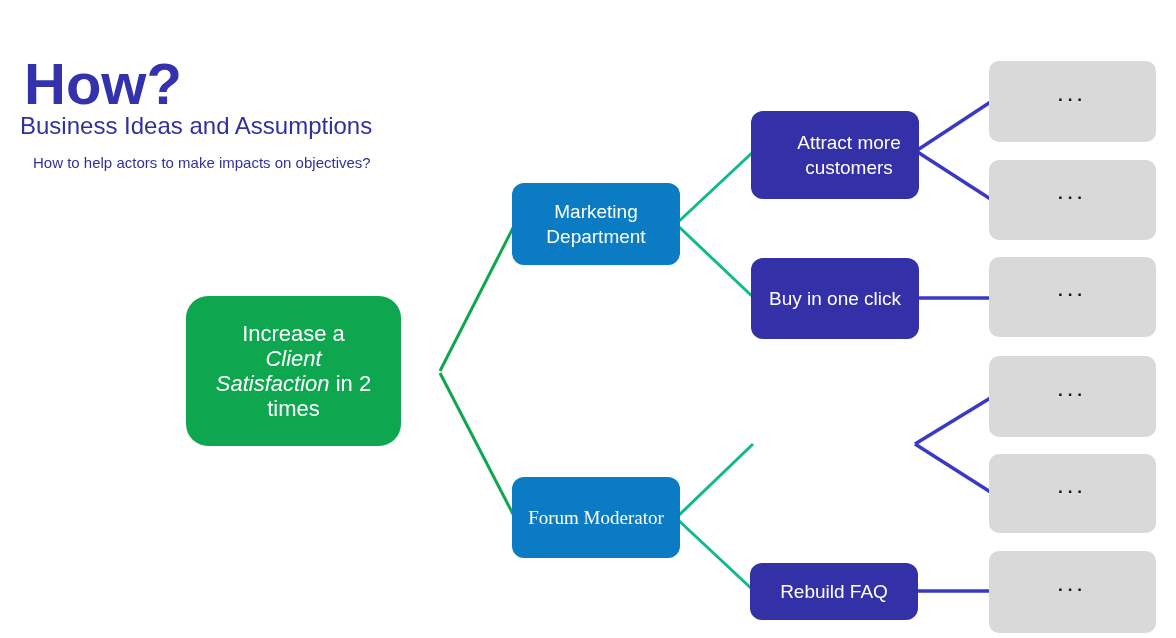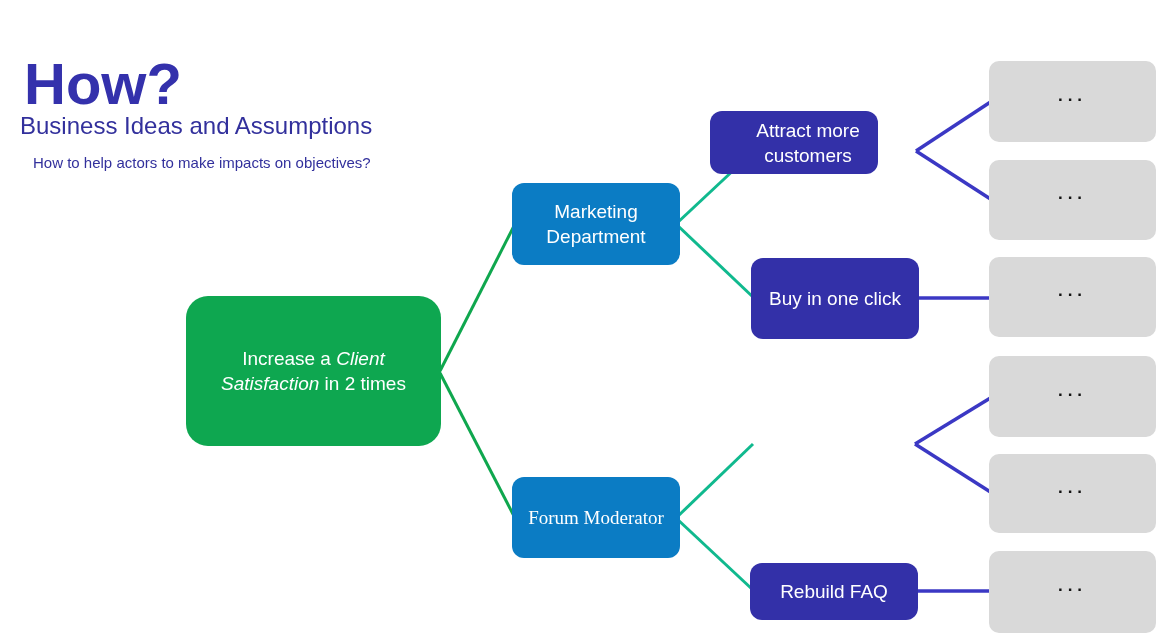--- a/index.html
+++ b/index.html
@@ -44,36 +44,36 @@
   .ln-green{stroke:var(--connector_green);stroke-width:3;}
   .ln-teal{stroke:var(--connector_teal);stroke-width:3;}
   .ln-blue{stroke:var(--connector_blue);stroke-width:3.5;}
   .node{
     position:absolute;z-index:2;
     display:flex;align-items:center;justify-content:center;
     text-align:center;color:#ffffff;
     box-sizing:border-box;
   }
   .goal{
-    left:186px;top:296px;width:255px;height:150px;
+    left:186px;top:296px;width:215px;height:150px;
     background:var(--goal_green);border-radius:22px;
-    font-size:19px;line-height:25px;padding:0 26px;
+    font-size:22px;line-height:25px;padding:0 26px;
   }
   .goal .it{font-style:italic;}
   .actor{
     width:168px;background:var(--actor_blue);border-radius:12px;
     font-size:19px;line-height:25px;padding:0 8px;
   }
   .actor-marketing{left:512px;top:183px;height:82px;}
   .actor-forum{left:512px;top:477px;height:81px;font-family:Liberation Serif, serif;}
   .impact{
     width:168px;background:var(--impact_indigo);border-radius:12px;
     font-size:19px;line-height:25px;padding:0 8px;
   }
-  .impact-attract{left:710px;top:111px;height:63px;padding-left:36px;}
+  .impact-attract{left:751px;top:111px;height:88px;padding-left:36px;}
   .impact-buy{left:751px;top:258px;height:81px;}
   .impact-oneminute{left:750px;top:403px;height:82px;}
   .impact-rebuild{left:750px;top:551px;height:57px;margin-top:12px;}
   .deliverable{
     width:167px;height:81px;left:989px;
     background:var(--deliverable_gray);border-radius:10px;
     color:var(--dots_color);font-size:17px;font-weight:bold;
     letter-spacing:5px;
   }
   .deliverable span{transform:translateY(-28%);display:inline-block;}

